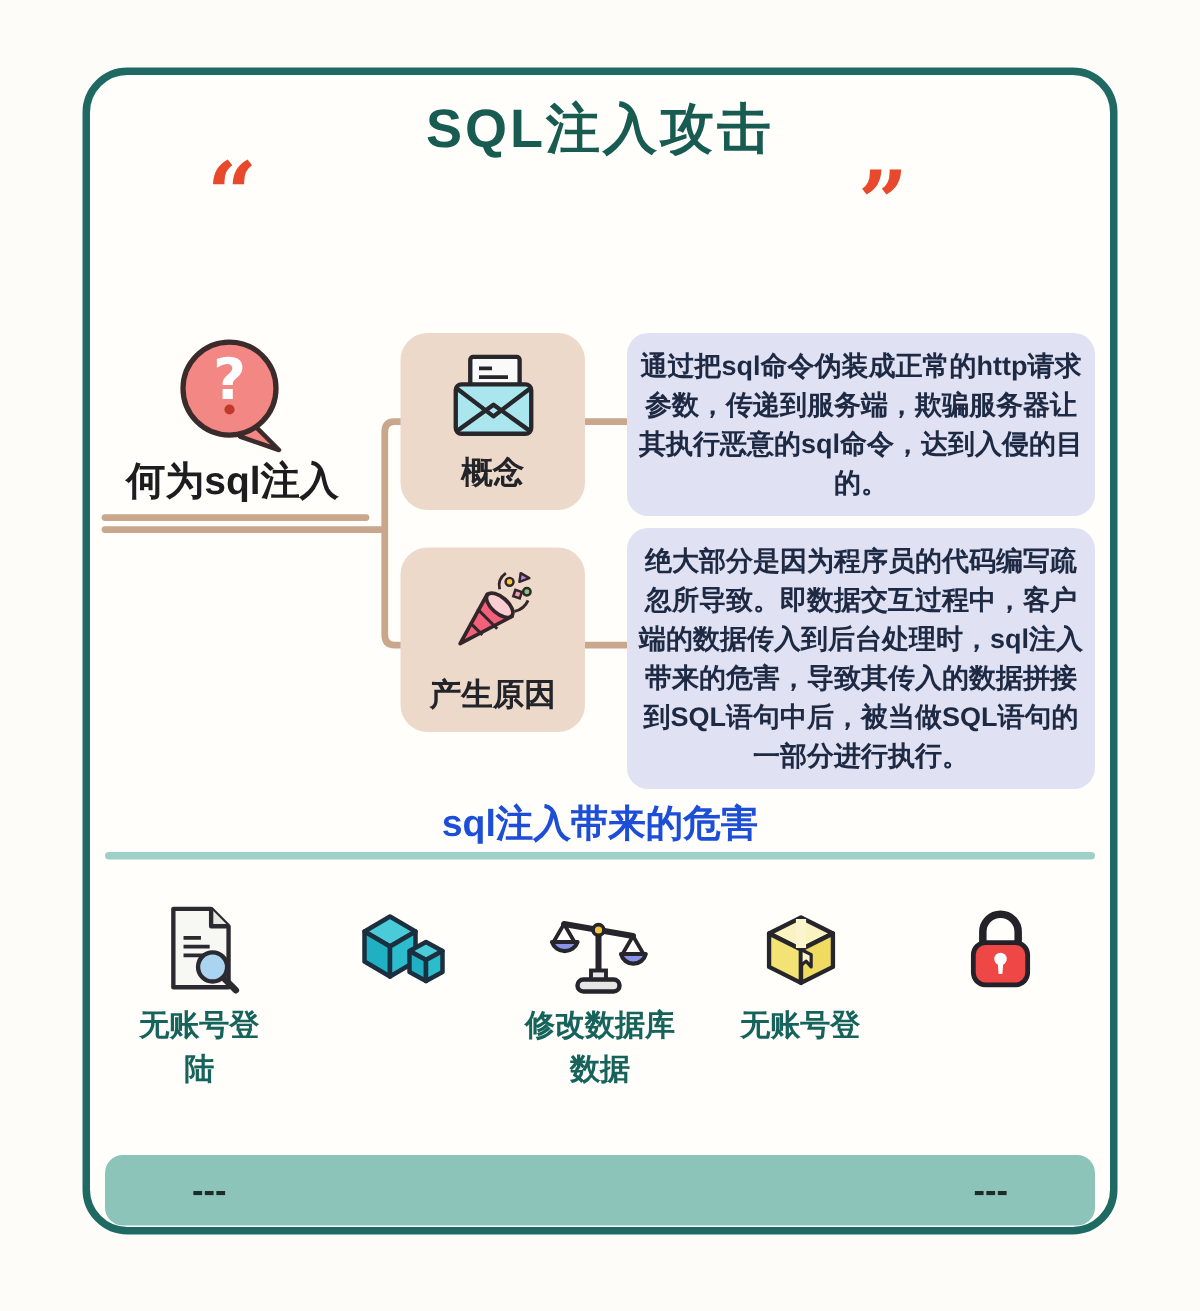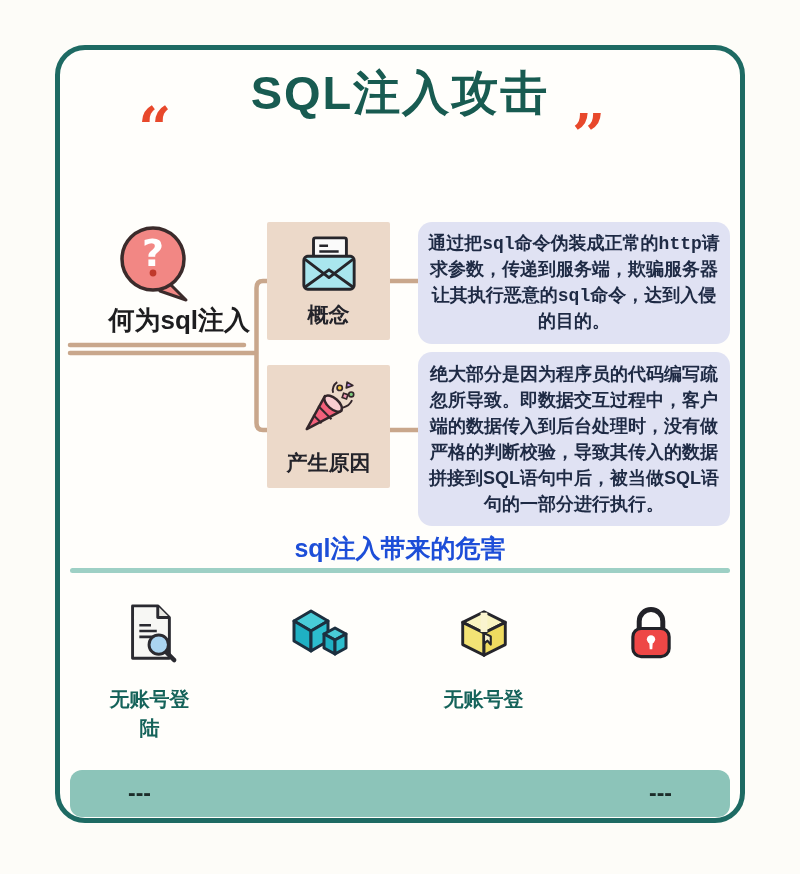--- a/index.html
+++ b/index.html
@@ -7,64 +7,64 @@
     position:relative;width:800px;height:874px;overflow:hidden;
     background:#fdfcf8;
     font-family:"Liberation Sans","DejaVu Sans",sans-serif;
   }
   .frame{
     position:absolute;left:55px;top:45px;width:680px;height:768px;
     border:5px solid #1e6a63;border-radius:30px;background:#fffefb;
   }
   .page-title{
     position:absolute;left:0;top:62px;width:800px;text-align:center;
-    font-size:47px;font-weight:800;color:#185b51;letter-spacing:2px;
+    font-size:36px;font-weight:800;color:#185b51;letter-spacing:2px;
   }
   .quote{
     position:absolute;font-family:"DejaVu Serif","Liberation Serif",serif;
     font-weight:bold;font-size:58px;color:#e8482b;line-height:1;
   }
   .quote-open{left:138px;top:100px;}
   .quote-close{left:572px;top:106px;}
   .connector-svg{position:absolute;left:0;top:0;width:800px;height:874px;z-index:1;pointer-events:none;}
   .bubble{position:absolute;left:116px;top:222px;width:78px;height:84px;z-index:2;}
   .root-label{
-    position:absolute;left:60px;top:303px;width:190px;text-align:right;
+    position:absolute;left:60px;top:303px;width:190px;text-align:center;
     font-size:26px;font-weight:800;color:#1d1d1f;z-index:2;
   }
   .branch-box{
-    position:absolute;left:267px;width:123px;background:#ecd9c9;border-radius:2px;
+    position:absolute;left:267px;width:123px;background:#ecd9c9;border-radius:18px;
     display:flex;flex-direction:column;align-items:center;z-index:2;
   }
   .branch-box.b1{top:222px;height:118px;}
   .branch-box.b2{top:365px;height:123px;gap:15px;}
   .branch-icon{margin-top:13px;}
   .branch-label{margin-top:auto;margin-bottom:11px;font-size:21px;font-weight:800;color:#23232a;}
   .text-card{
     position:absolute;left:418px;width:312px;background:#e0e2f3;border-radius:14px;
     padding:9px 7px;box-sizing:border-box;z-index:2;
     font-size:18px;line-height:26px;font-weight:600;color:#1e2a44;text-align:center;
   }
-  .text-card.t1{top:222px;min-height:122px;font-family:Liberation Mono, monospace;}
+  .text-card.t1{top:222px;min-height:122px;}
   .text-card.t2{top:352px;min-height:165px;}
   .harm-heading{
     position:absolute;left:0;top:532px;width:800px;text-align:center;
     font-size:25px;font-weight:800;color:#1d4ed8;
   }
   .divider{
     position:absolute;left:70px;top:568px;width:660px;height:5px;
     background:#9ed0c5;border-radius:3px;
   }
   .harm-row{
     position:absolute;left:66px;top:596px;width:668px;display:flex;
   }
   .harm-item{flex:1 1 0;display:flex;flex-direction:column;align-items:center;}
   .harm-icon-wrap{height:74px;display:flex;align-items:center;justify-content:center;}
   .harm-label{
-    margin-top:15px;font-size:20px;font-weight:800;color:#15635a;
+    font-size:20px;font-weight:800;color:#15635a;
     line-height:29px;text-align:center;white-space:pre-line;
   }
   .banner{
     position:absolute;left:70px;top:770px;width:660px;height:47px;
     background:#8cc4b9;border-radius:12px;display:flex;align-items:center;
     justify-content:space-between;padding:0 58px;box-sizing:border-box;
     font-size:23px;font-weight:800;color:#1c2d2a;
   }
 </style>
 </head>
@@ -117,21 +117,21 @@
       <path d="M52 36 Q60 34 63 27" fill="none" stroke="#33262a" stroke-width="2.3"></path>
       <circle cx="48" cy="12" r="3.2" fill="#f5c642" stroke="#33262a" stroke-width="2"></circle>
       <polygon points="57,5 64,9 56,12" fill="#b88ae8" stroke="#33262a" stroke-width="2" stroke-linejoin="round"></polygon>
       <circle cx="62" cy="20" r="3" fill="#7ecb7e" stroke="#33262a" stroke-width="2"></circle>
       <rect x="52" y="19" width="5.5" height="5.5" transform="rotate(18 54 21)" fill="#f29bb6" stroke="#33262a" stroke-width="2"></rect>
     </svg>
     <div class="branch-label">产生原因</div>
   </div>
 
   <div class="text-card t1">通过把sql命令伪装成正常的http请求参数，传递到服务端，欺骗服务器让其执行恶意的sql命令，达到入侵的目的。</div>
-  <div class="text-card t2">绝大部分是因为程序员的代码编写疏忽所导致。即数据交互过程中，客户端的数据传入到后台处理时，没有做严格的判断校验，导致其传入的数据拼接到SQL语句中后，被当做SQL语句的一部分进行执行。</div>
+  <div class="text-card t2">绝大部分是因为程序员的代码编写疏忽所导致。即数据交互过程中，客户端的数据传入到后台处理时，sql注入带来的危害，导致其传入的数据拼接到SQL语句中后，被当做SQL语句的一部分进行执行。</div>
 
   <div class="harm-heading">sql注入带来的危害</div>
   <div class="divider"></div>
 
   <div class="harm-row">
 
     <div class="harm-item">
       <div class="harm-icon-wrap">
         <svg width="62" height="64" viewBox="0 0 64 64">
           <path d="M14 4 H40 L52 16 V58 H14 Z" fill="#f7f7f4" stroke="#2a2a30" stroke-width="3" stroke-linejoin="round"></path>
@@ -153,20 +153,37 @@
             <polygon points="10,17 10,37 27,47 27,27" fill="#1fb0c3"></polygon>
             <polygon points="44,17 44,37 27,47 27,27" fill="#2cbdcd"></polygon>
             <polygon points="40,30 51,24 62,30 51,36" fill="#49ccd8"></polygon>
             <polygon points="40,30 40,44 51,50 51,36" fill="#1fb0c3"></polygon>
             <polygon points="62,30 62,44 51,50 51,36" fill="#2cbdcd"></polygon>
           </g>
         </svg>
       </div>
     </div>
 
+    <div class="harm-item">
+      <div class="harm-icon-wrap">
+        <svg width="68" height="64" viewBox="0 0 68 64">
+          <path d="M33 20 V50" stroke="#25252b" stroke-width="4"></path>
+          <rect x="28" y="46" width="10" height="7" fill="#e6e6e6" stroke="#25252b" stroke-width="2.6"></rect>
+          <rect x="19" y="52" width="28" height="8" rx="4" fill="#e6e6e6" stroke="#25252b" stroke-width="3"></rect>
+          <path d="M10 15 L56 23" stroke="#25252b" stroke-width="4" stroke-linecap="round"></path>
+          <path d="M10 15 L3 27 M10 15 L17 27" stroke="#25252b" stroke-width="2.5"></path>
+          <path d="M2 27 A 9 9 0 0 0 19 27 Z" fill="#8b93e8" stroke="#25252b" stroke-width="2.8" stroke-linejoin="round"></path>
+          <path d="M56 23 L49 35 M56 23 L63 35" stroke="#25252b" stroke-width="2.5"></path>
+          <path d="M48 35 A 8.5 8.5 0 0 0 64.5 35 Z" fill="#8b93e8" stroke="#25252b" stroke-width="2.8" stroke-linejoin="round"></path>
+          <circle cx="33" cy="19" r="3.6" fill="#f2c63e" stroke="#25252b" stroke-width="2.4"></circle>
+        </svg>
+      </div>
+      <div class="harm-label">修改数据库
+数据</div>
+    </div>
 
     <div class="harm-item">
       <div class="harm-icon-wrap">
         <svg width="62" height="60" viewBox="0 0 64 62">
           <g stroke="#25252b" stroke-width="3" stroke-linejoin="round">
             <polygon points="10,20 32,9 54,20 32,31" fill="#f8f3c0"></polygon>
             <polygon points="10,20 10,43 32,54 32,31" fill="#f3e375"></polygon>
             <polygon points="54,20 54,43 32,54 32,31" fill="#efdb60"></polygon>
           </g>
           <path d="M32 10 V30" stroke="#faf4cf" stroke-width="7"></path>

